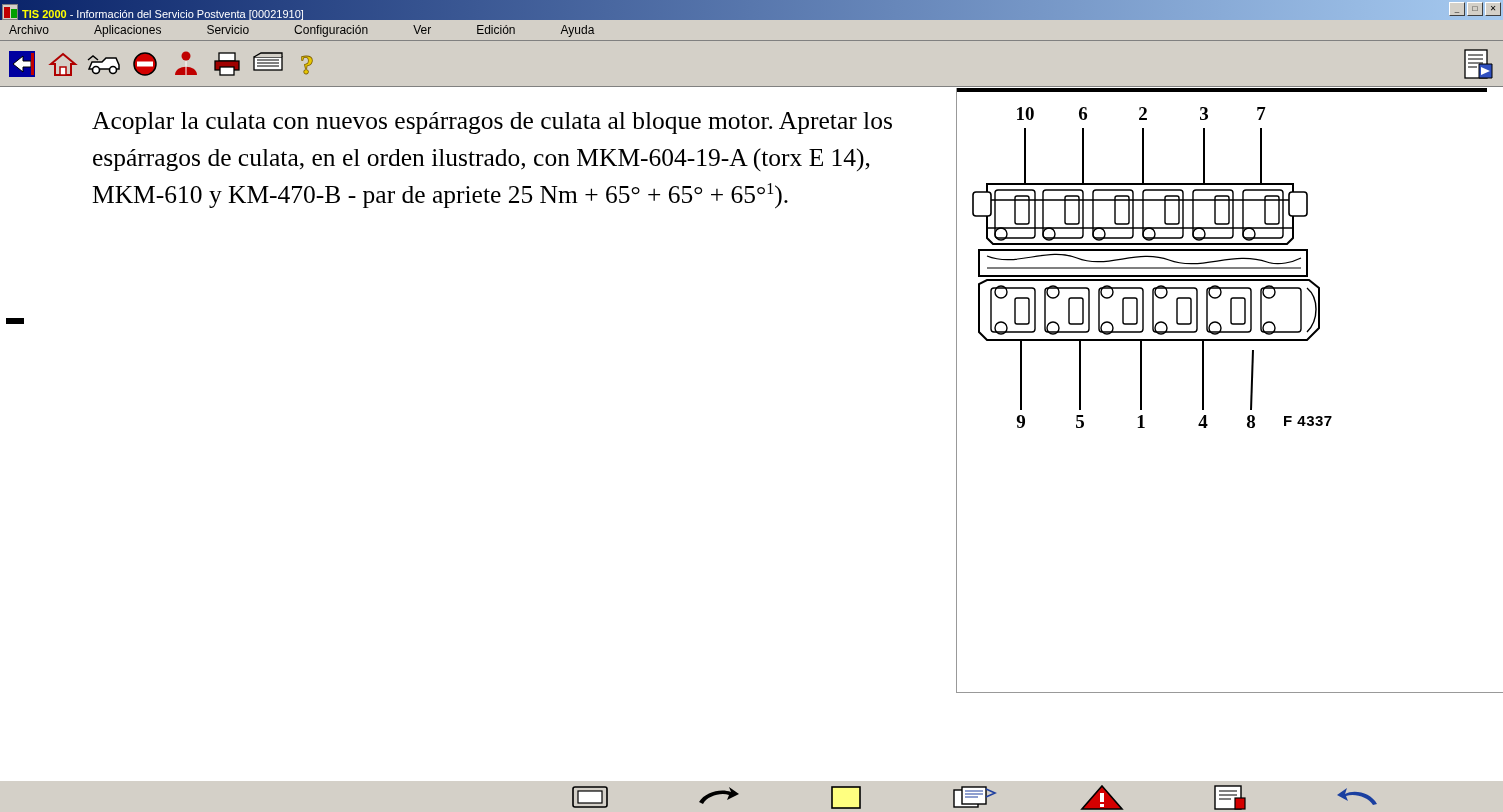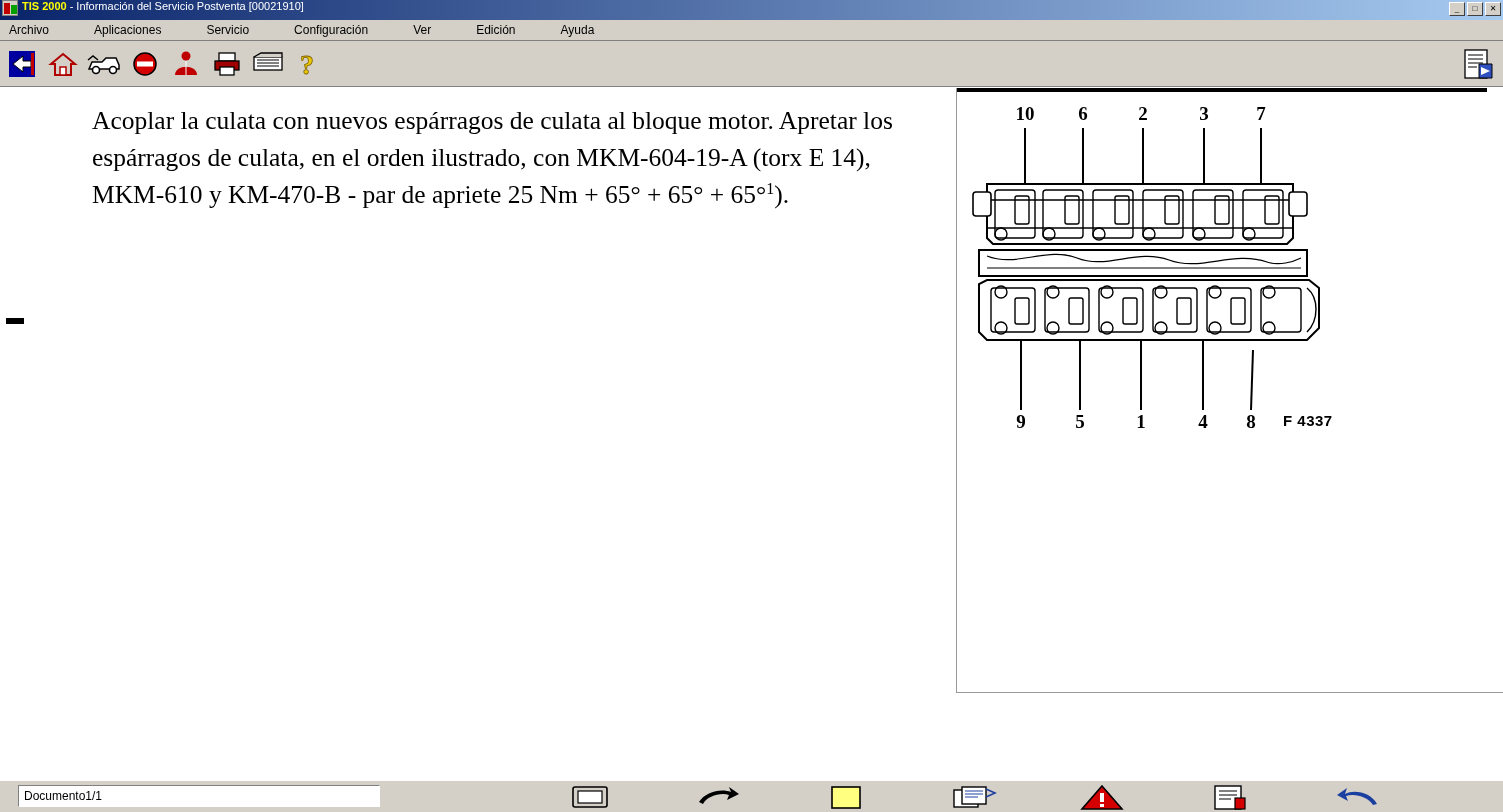--- a/index.html
+++ b/index.html
@@ -15,21 +15,21 @@
     font-size: 12px;
     color: #000;
     position: relative;
   }
 
   
   #titlebar {
     height: 20px;
     background: linear-gradient(to right, #0a246a, #a6caf0);
     display: flex;
-    align-items: flex-start;
+    align-items: flex-end;
     padding: 0 2px;
     color: #fff;
     position: relative;
   }
   #titlebar .tb-icon {
     width: 16px; height: 16px;
     margin-right: 4px;
     position: relative;
     flex: 0 0 auto;
   }
@@ -470,21 +470,20 @@
       <text class="lead-num" x="184" y="340" text-anchor="middle">1</text>
       <text class="lead-num" x="246" y="340" text-anchor="middle">4</text>
       <text class="lead-num" x="294" y="340" text-anchor="middle">8</text>
 
       <text class="fig-code" x="326" y="338">F 4337</text>
     </svg>
   </div>
 </div>
 
 <div id="statusbar">
-  <div id="status-field">Documento1/1</div>
 
   <div id="bottom-tools">
 
     <div class="btool">
       <svg width="46" height="28" viewBox="0 0 46 28">
         <rect x="6" y="3" width="34" height="20" rx="2" fill="#d4d0c8" stroke="#000" stroke-width="1.6"></rect>
         <rect x="11" y="7" width="24" height="12" fill="#ffffff" stroke="#000" stroke-width="1.2"></rect>
       </svg>
     </div>
 

